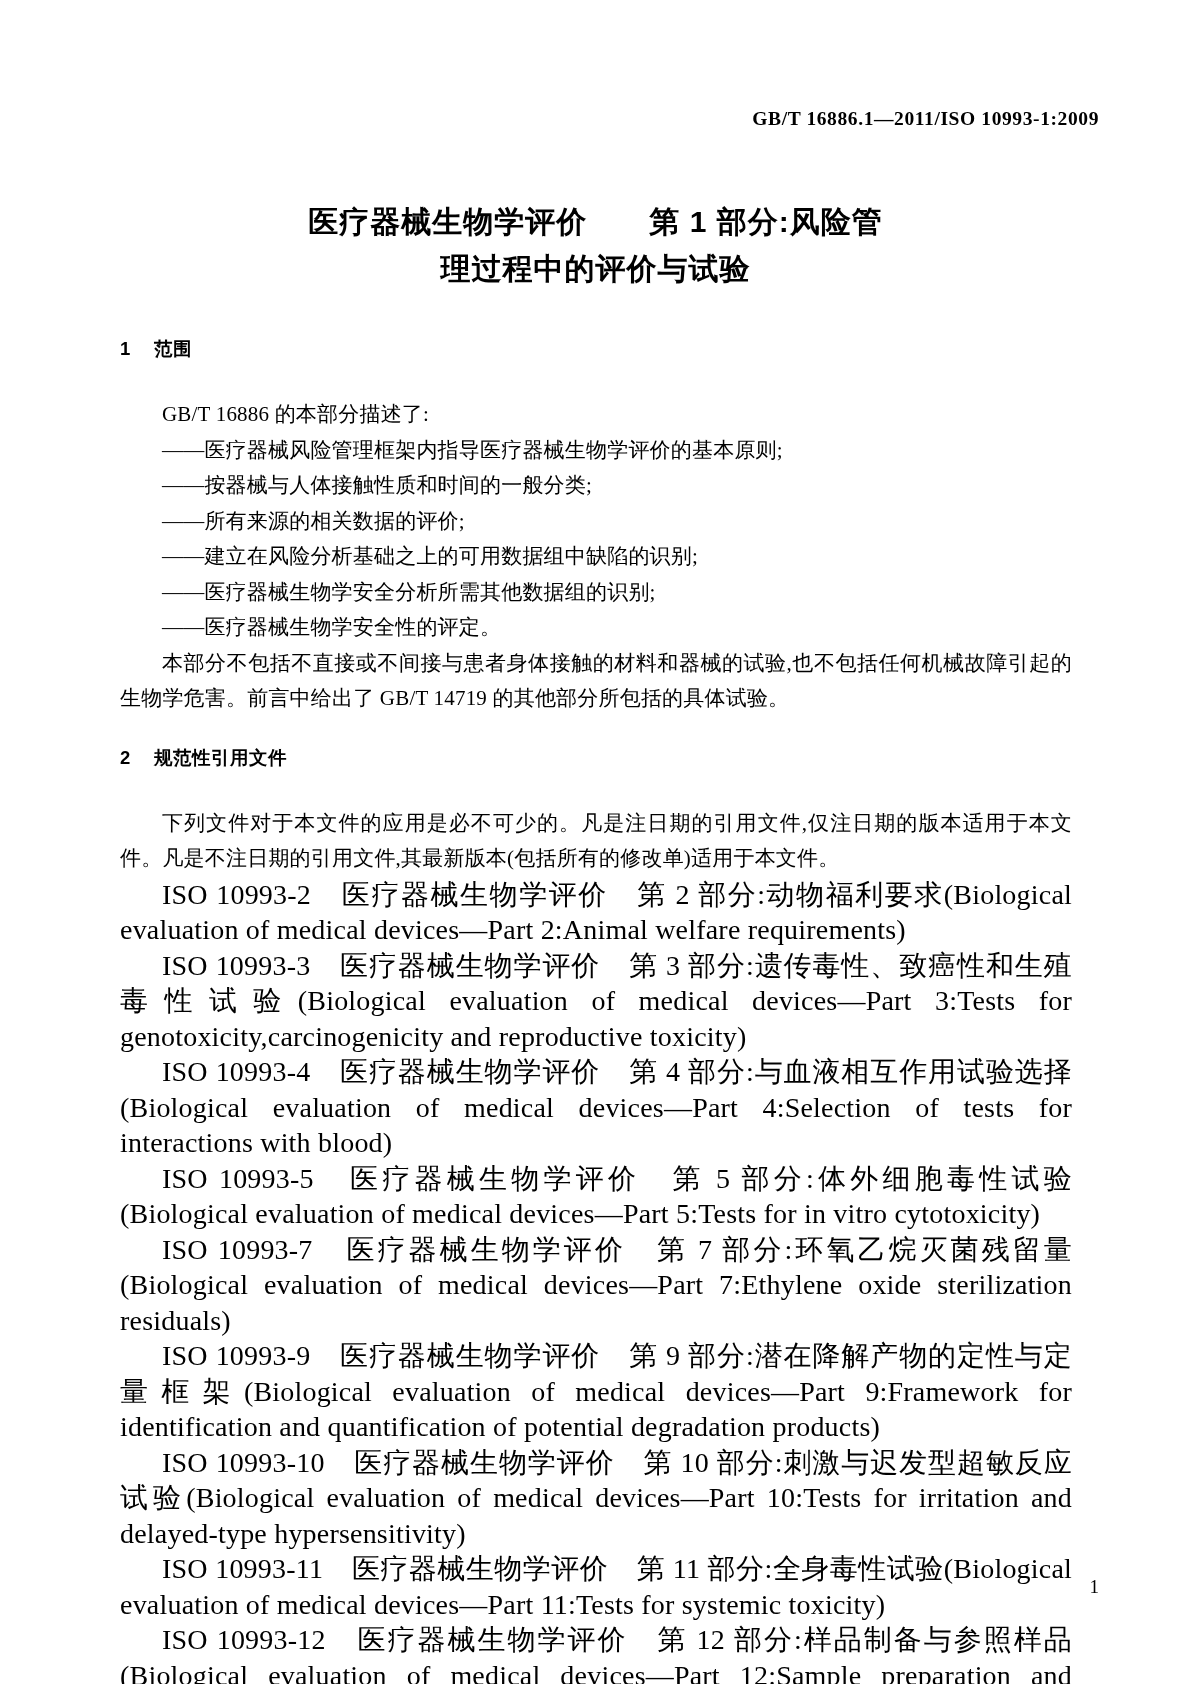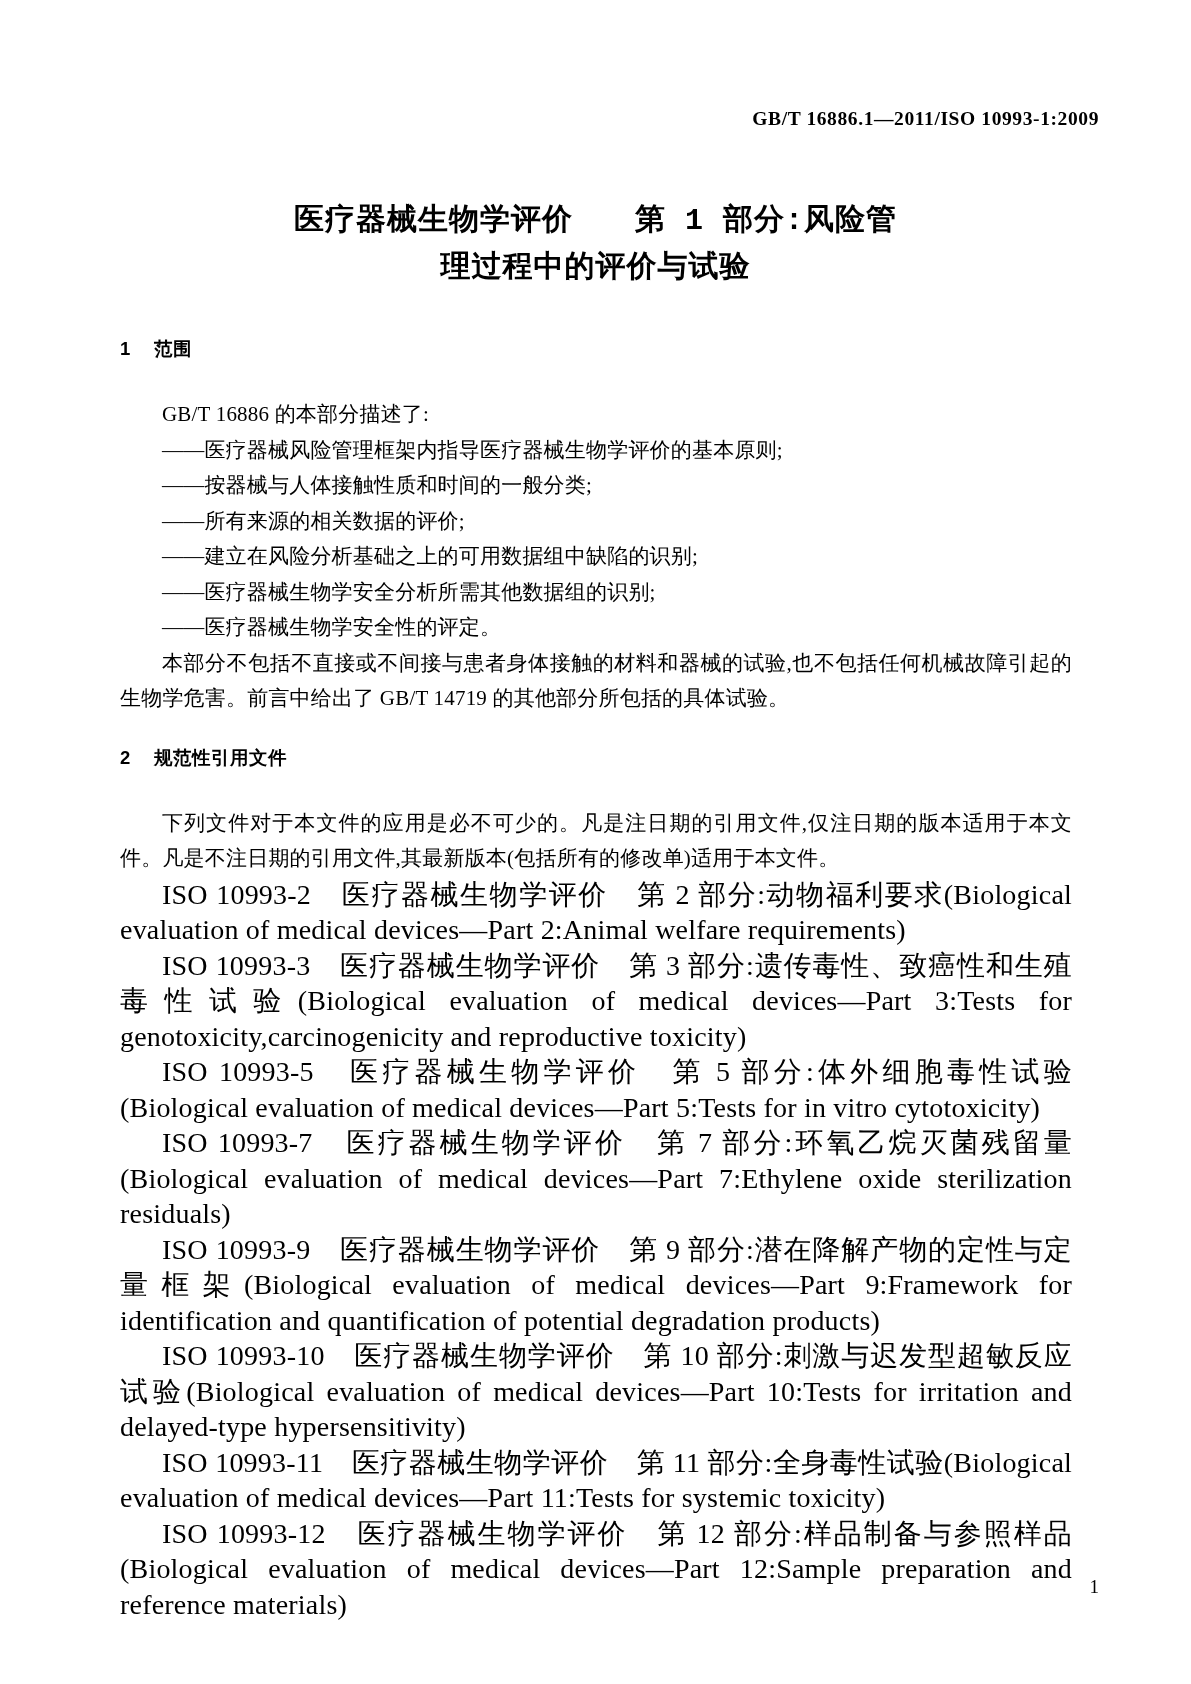--- a/index.html
+++ b/index.html
@@ -37,21 +37,21 @@
     white-space: nowrap;
   }
 
   
   .doc-title {
     position: absolute;
     top: 198px;
     left: 120px;
     right: 120px;
     text-align: center;
-    font-family: Liberation Mono, monospace;
+    font-family: Liberation Sans, sans-serif;
     font-size: 30px;
     font-weight: bold;
     line-height: 47px;
     letter-spacing: 1px;
   }
   .doc-title .ln2 { display: block; }
 
   
   .content {
     position: absolute;
@@ -135,20 +135,21 @@
 
     <h2 class="clause">
       <span class="num">2</span><span>规范性引用文件</span>
     </h2>
     <div class="gap-after-head"></div>
 
     <p class="indent">下列文件对于本文件的应用是必不可少的。凡是注日期的引用文件,仅注日期的版本适用于本文件。凡是不注日期的引用文件,其最新版本(包括所有的修改单)适用于本文件。</p>
 
     <p class="ref-entry">ISO 10993-2　医疗器械生物学评价　第 2 部分:动物福利要求(Biological evaluation of medical devices—Part 2:Animal welfare requirements)</p>
     <p class="ref-entry">ISO 10993-3　医疗器械生物学评价　第 3 部分:遗传毒性、致癌性和生殖毒性试验(Biological evaluation of medical devices—Part 3:Tests for genotoxicity,carcinogenicity and reproductive toxicity)</p>
+    <p class="ref-entry">ISO 10993-4　医疗器械生物学评价　第 4 部分:与血液相互作用试验选择(Biological evaluation of medical devices—Part 4:Selection of tests for interactions with blood)</p>
     <p class="ref-entry">ISO 10993-5　医疗器械生物学评价　第 5 部分:体外细胞毒性试验(Biological evaluation of medical devices—Part 5:Tests for in vitro cytotoxicity)</p>
     <p class="ref-entry">ISO 10993-7　医疗器械生物学评价　第 7 部分:环氧乙烷灭菌残留量(Biological evaluation of medical devices—Part 7:Ethylene oxide sterilization residuals)</p>
     <p class="ref-entry">ISO 10993-9　医疗器械生物学评价　第 9 部分:潜在降解产物的定性与定量框架(Biological evaluation of medical devices—Part 9:Framework for identification and quantification of potential degradation products)</p>
     <p class="ref-entry">ISO 10993-10　医疗器械生物学评价　第 10 部分:刺激与迟发型超敏反应试验(Biological evaluation of medical devices—Part 10:Tests for irritation and delayed-type hypersensitivity)</p>
     <p class="ref-entry">ISO 10993-11　医疗器械生物学评价　第 11 部分:全身毒性试验(Biological evaluation of medical devices—Part 11:Tests for systemic toxicity)</p>
     <p class="ref-entry">ISO 10993-12　医疗器械生物学评价　第 12 部分:样品制备与参照样品(Biological evaluation of medical devices—Part 12:Sample preparation and reference materials)</p>
 
   </div>
 
   <div class="page-number">1</div>

